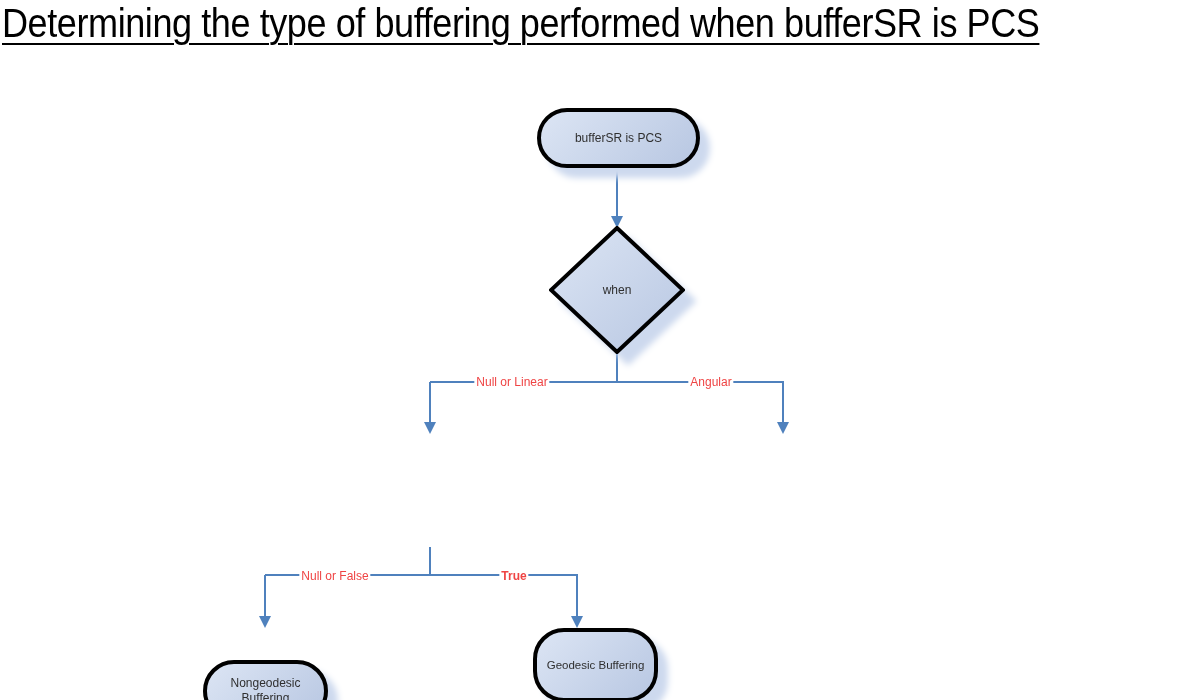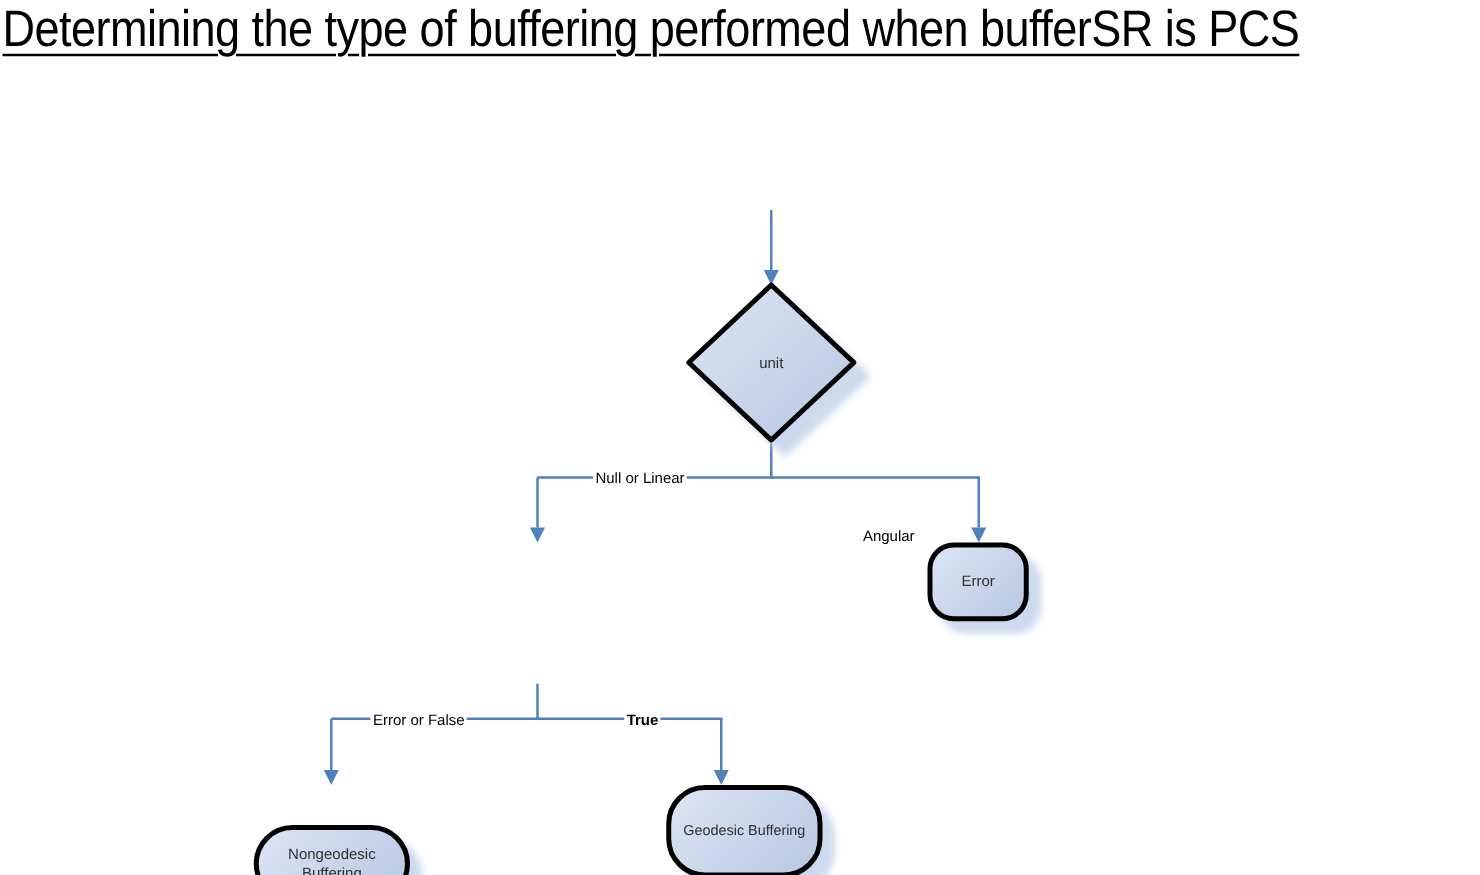--- a/index.html
+++ b/index.html
@@ -64,21 +64,21 @@
     border-top:12px solid var(--line);
   }
   .edge-label{
     position:absolute;
     transform:translate(-50%,-50%);
     background:#ffffff;
     padding:0 2px;
     font-size:12px;
     white-space:nowrap;
     z-index:2;
-    color:#000000;
+    color:#ef4444;
   }
   .wrap-90{max-width:96px;}
   .nowrap{white-space:nowrap;}
 </style>
 </head>
 <body>
 
 <div class="canvas">
 
   <h1 class="title">Determining the type of buffering performed when bufferSR is PCS</h1>
@@ -98,41 +98,41 @@
   <div class="vline" style="left:429px;top:547px;height:28px;"></div>
   <div class="hline" style="left:265px;top:574px;width:313px;"></div>
 
   <div class="vline" style="left:264px;top:575px;height:41px;"></div>
   <div class="arrow-down" style="left:259px;top:616px;"></div>
 
   <div class="vline" style="left:576px;top:575px;height:41px;"></div>
   <div class="arrow-down" style="left:571px;top:616px;"></div>
 
   <div class="edge-label" style="left:512px;top:382px;">Null or Linear</div>
-  <div class="edge-label" style="left:711px;top:382px;margin-top:47px;">Angular</div>
-  <div class="edge-label" style="left:335px;top:576px;">Error or False</div>
+  <div class="edge-label" style="left:711px;top:382px;">Angular</div>
+  <div class="edge-label" style="left:335px;top:576px;">Null or False</div>
   <div class="edge-label" style="left:514px;top:576px;font-weight:bold;">True</div>
 
+  <div class="node stadium" style="left:537px;top:108px;width:163px;height:60px;border-radius:30px;">
+    <span class="nowrap">bufferSR is PCS</span>
+  </div>
 
   <div class="diamond-wrap" style="left:549px;top:226px;width:136px;height:128px;">
     <svg width="136" height="128" viewBox="0 0 136 128">
       <defs>
         <linearGradient id="grad-a" x1="0" y1="0" x2="1" y2="1">
           <stop offset="0" stop-color="#dce5f4"></stop>
             <stop offset="1" stop-color="#b8c7e2"></stop>
         </linearGradient>
       </defs>
       <polygon points="68,2 134,64 68,126 2,64" fill="url(#grad-a)" stroke="#000" stroke-width="4" stroke-linejoin="miter"></polygon>
     </svg>
-    <div class="diamond-label">unit</div>
+    <div class="diamond-label">when</div>
   </div>
 
-  <div class="node" style="left:742px;top:434px;width:81px;height:63px;border-radius:21px;">
-    <span>Error</span>
-  </div>
 
 
   <div class="node stadium" style="left:203px;top:628px;width:125px;height:62px;margin-top:32px;">
     <span class="wrap-90">Nongeodesic Buffering</span>
   </div>
 
   <div class="node stadium" style="left:533px;top:628px;width:125px;height:74px;">
     <span class="nowrap" style="font-size:11.5px;">Geodesic Buffering</span>
   </div>
 

